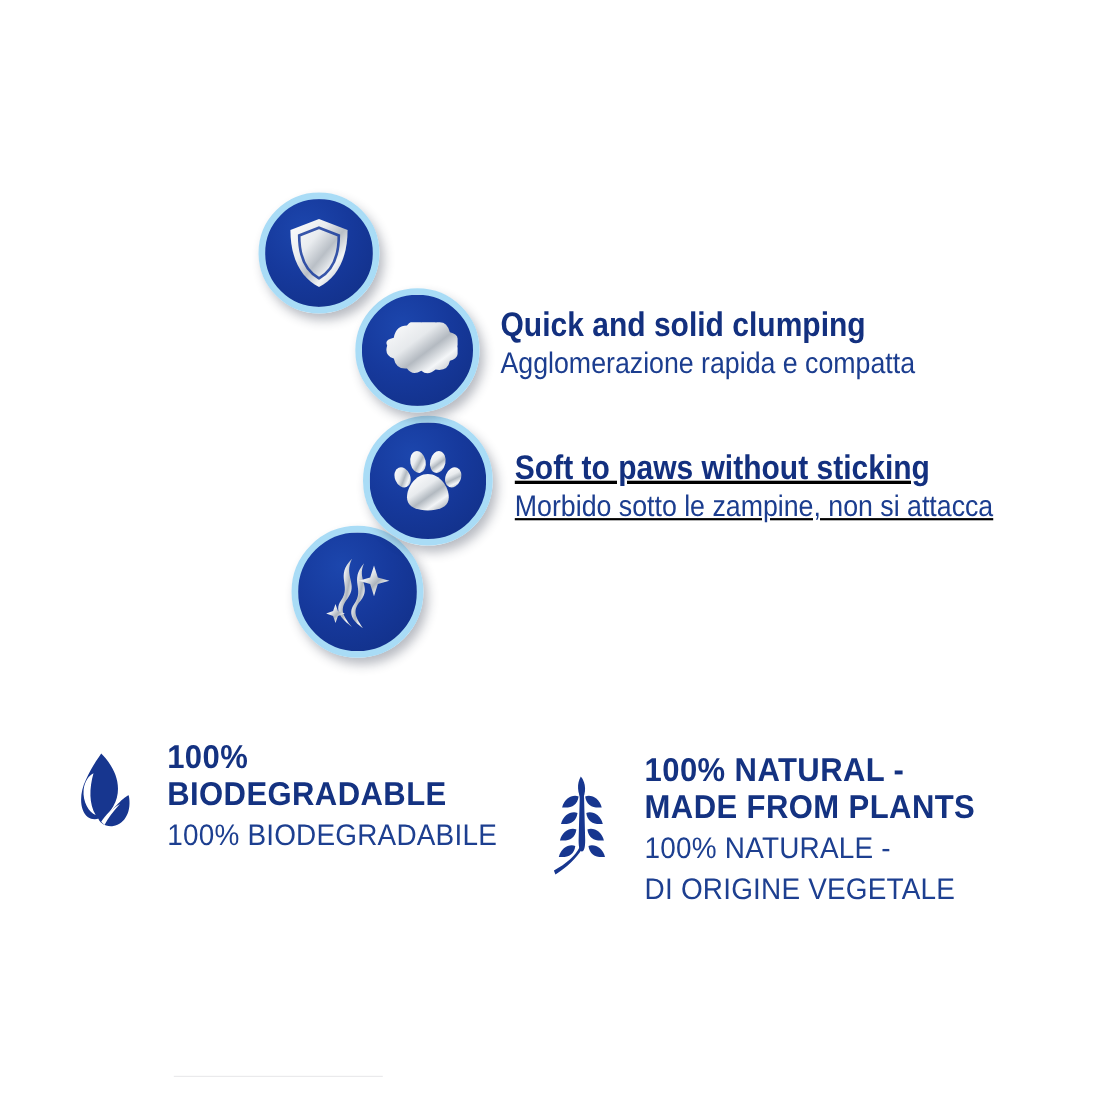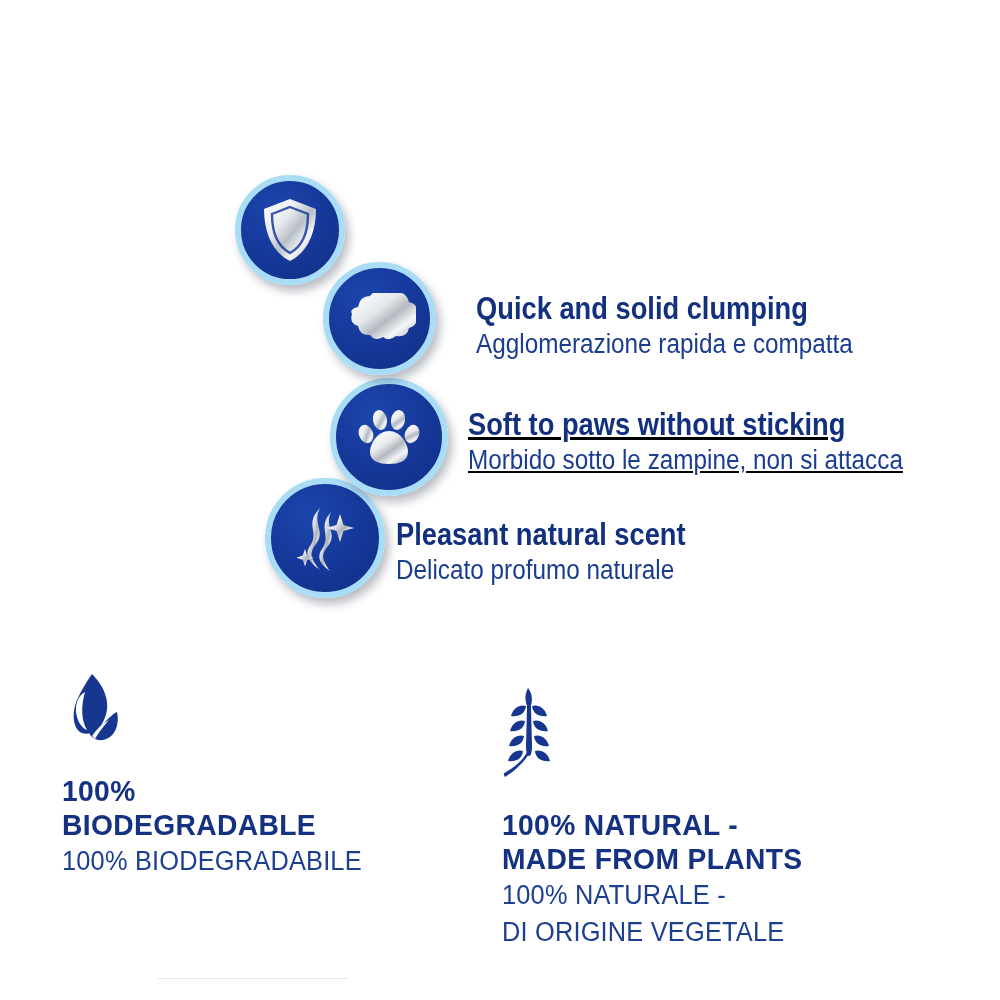--- a/index.html
+++ b/index.html
@@ -122,38 +122,37 @@
     font-size: 27px;
     line-height: 1.15;
     margin-top: 4px;
     white-space: nowrap;
     font-family: "Liberation Sans", sans-serif;
     transform: scaleX(0.9);
     transform-origin: left top;
   }
 
   #feat-0 { left: 372px; top: 168px; }
-  #feat-1 { left: 476px; top: 278px; margin-top: 14px; }
+  #feat-1 { left: 455px; top: 278px; }
   #feat-2 { left: 468px; top: 408px; text-decoration: underline; }
   #feat-3 { left: 396px; top: 518px; }
 
   
   .claims {
     position: absolute;
     left: 0;
     top: 660px;
     width: 1000px;
     height: 200px;
   }
   .claim {
     position: absolute;
     display: flex;
-    align-items: flex-start;
-    gap: 16px;
-    flex-direction: column;
+    align-items: center;
+    gap: 28px;
   }
   #claim-bio { left: 62px; top: 8px; }
   #claim-nat { left: 502px; top: 20px; }
 
   .claim-icon { flex: 0 0 auto; padding-top: 4px; }
   .claim-icon svg { display: block; }
 
   .claim-body { padding-top: 4px; }
   .claim-en {
     color: #143281;
@@ -270,24 +269,20 @@
     </span>
   </div>
 
   <div class="feature-text" id="feat-1">
     <div class="feat-en">Quick and solid clumping</div>
     <div class="feat-it">Agglomerazione rapida e compatta</div>
   </div>
   <div class="feature-text" id="feat-2">
     <div class="feat-en">Soft to paws without sticking</div>
     <div class="feat-it">Morbido sotto le zampine, non si attacca</div>
-  </div>
-  <div class="feature-text" id="feat-3">
-    <div class="feat-en">Pleasant natural scent</div>
-    <div class="feat-it">Delicato profumo naturale</div>
   </div>
 
   <div class="claims">
 
     <div class="claim" id="claim-bio">
       <div class="claim-icon">
         <svg width="62" height="82" viewBox="0 0 62 82">
           <path d="M30 2 C44 16 50 34 41 50 C35 61 24 64 18 60 C10 54 10 38 16 26 C21 15 26 8 30 2 Z" fill="#17368f"></path>
           <path d="M23 20 C19 34 19 48 25 58 C19 56 13 46 14 35 C15 27 19 22 23 20 Z" fill="#ffffff"></path>
           <path d="M55 40 C58 54 52 66 41 68 C34 69 28 65 27 60 C32 59 39 55 44 49 C48 45 52 41 55 40 Z" fill="#17368f"></path>

